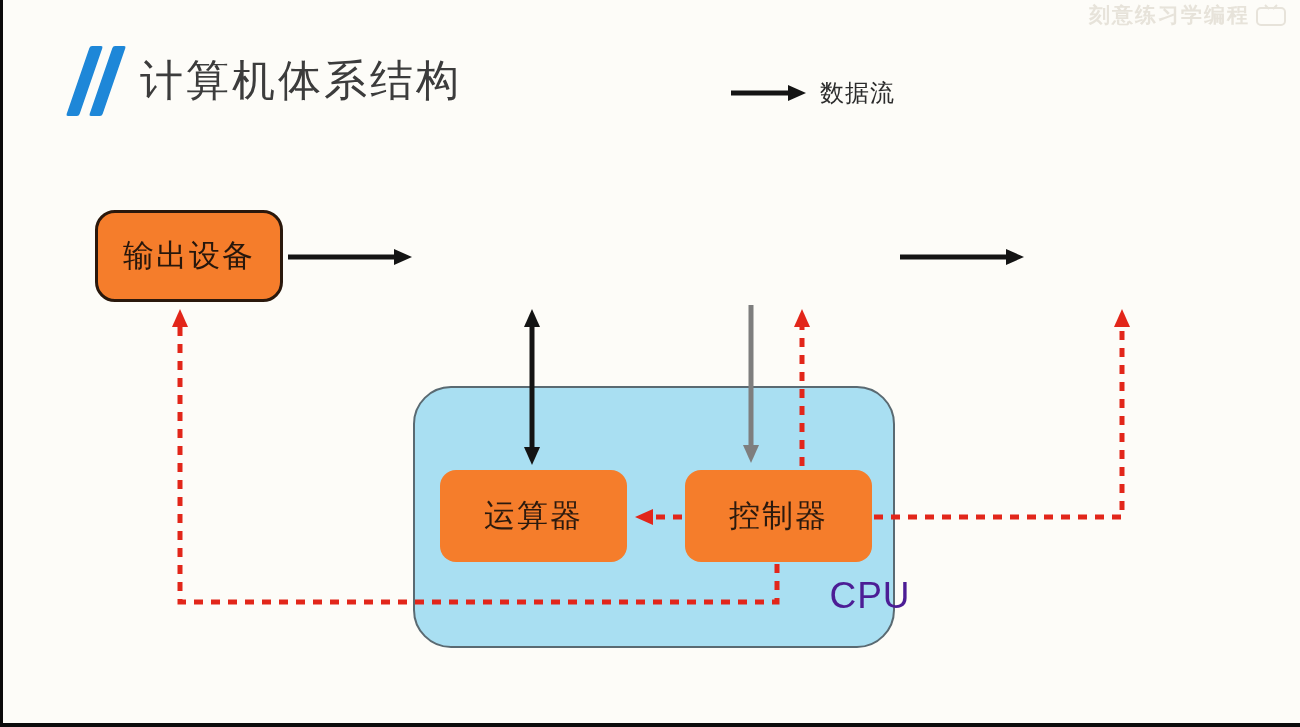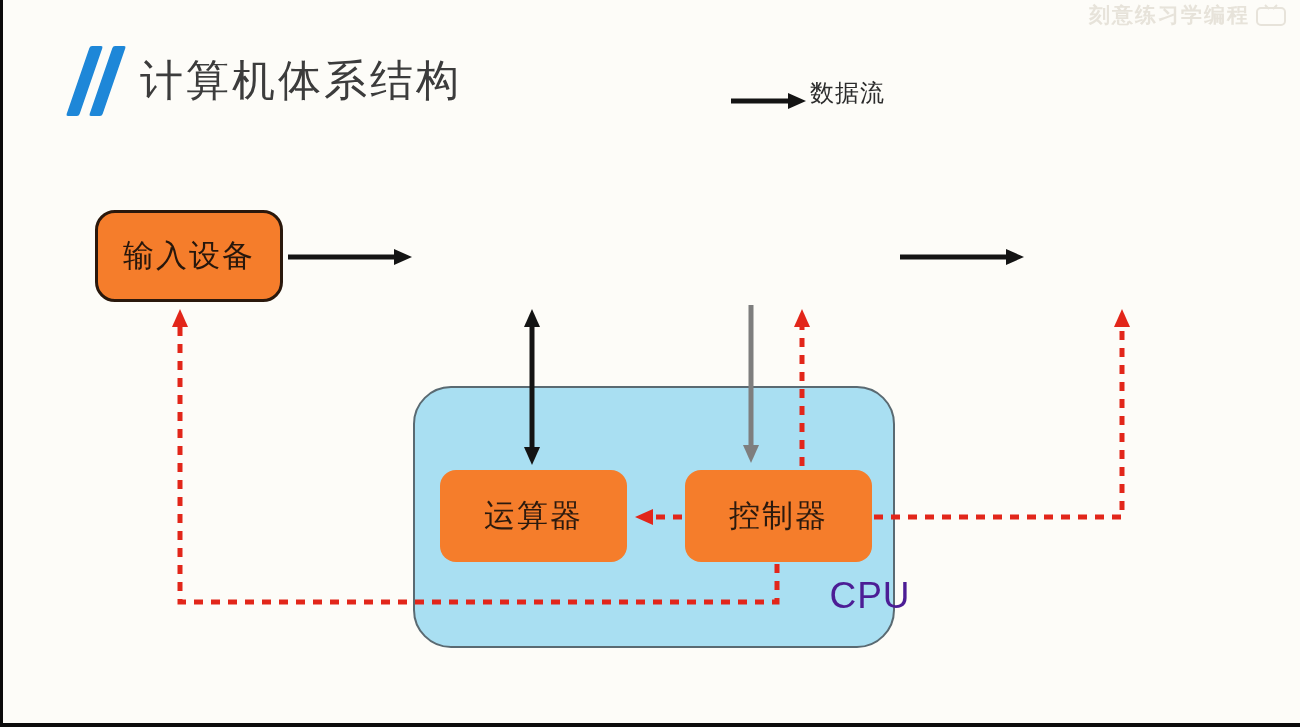--- a/index.html
+++ b/index.html
@@ -28,21 +28,21 @@
   .slash.s2{margin-left:10px;}
   .page-title{
     margin:0 0 0 26px;font-size:43px;font-weight:400;color:#3c3c3c;letter-spacing:3px;
   }
 
   
   .legend{
     position:absolute;left:728px;top:76px;height:34px;
     display:flex;align-items:center;gap:14px;
   }
-  .legend-item{display:flex;align-items:flex-end;}
+  .legend-item{display:flex;align-items:center;gap:10px;}
   .legend-label{font-size:24px;color:#2c2c2c;letter-spacing:1px;}
 
   
   .node{
     position:absolute;
     background:#f57d2b;
     border:3px solid #2a180c;
     border-radius:20px;
     display:flex;align-items:center;justify-content:center;
     font-size:31px;color:#27170c;letter-spacing:2px;
@@ -123,21 +123,21 @@
     <line x1="802" y1="466" x2="802" y2="325" stroke="#e2261a" stroke-width="5" stroke-dasharray="9 8" marker-end="url(#mRed)"></line>
 
     <line x1="682" y1="517" x2="651" y2="517" stroke="#e2261a" stroke-width="5" stroke-dasharray="9 8" marker-end="url(#mRed)"></line>
 
     <path d="M874,517 L1122,517 L1122,325" fill="none" stroke="#e2261a" stroke-width="5" stroke-dasharray="9 8" marker-end="url(#mRed)"></path>
 
     <path d="M777,564 L777,602 L180,602 L180,325" fill="none" stroke="#e2261a" stroke-width="5" stroke-dasharray="9 8" marker-end="url(#mRed)"></path>
   </svg>
 
   <div class="node" style="left:95px;top:210px;width:188px;height:92px;">
-    <span>输入设备</span>
+    <span>输出设备</span>
   </div>
 
 
 
   <div class="node inner" style="left:685px;top:470px;width:187px;height:92px;">
     <span>控制器</span>
   </div>
 
   <div class="node inner" style="left:440px;top:470px;width:187px;height:92px;">
     <span>运算器</span>

